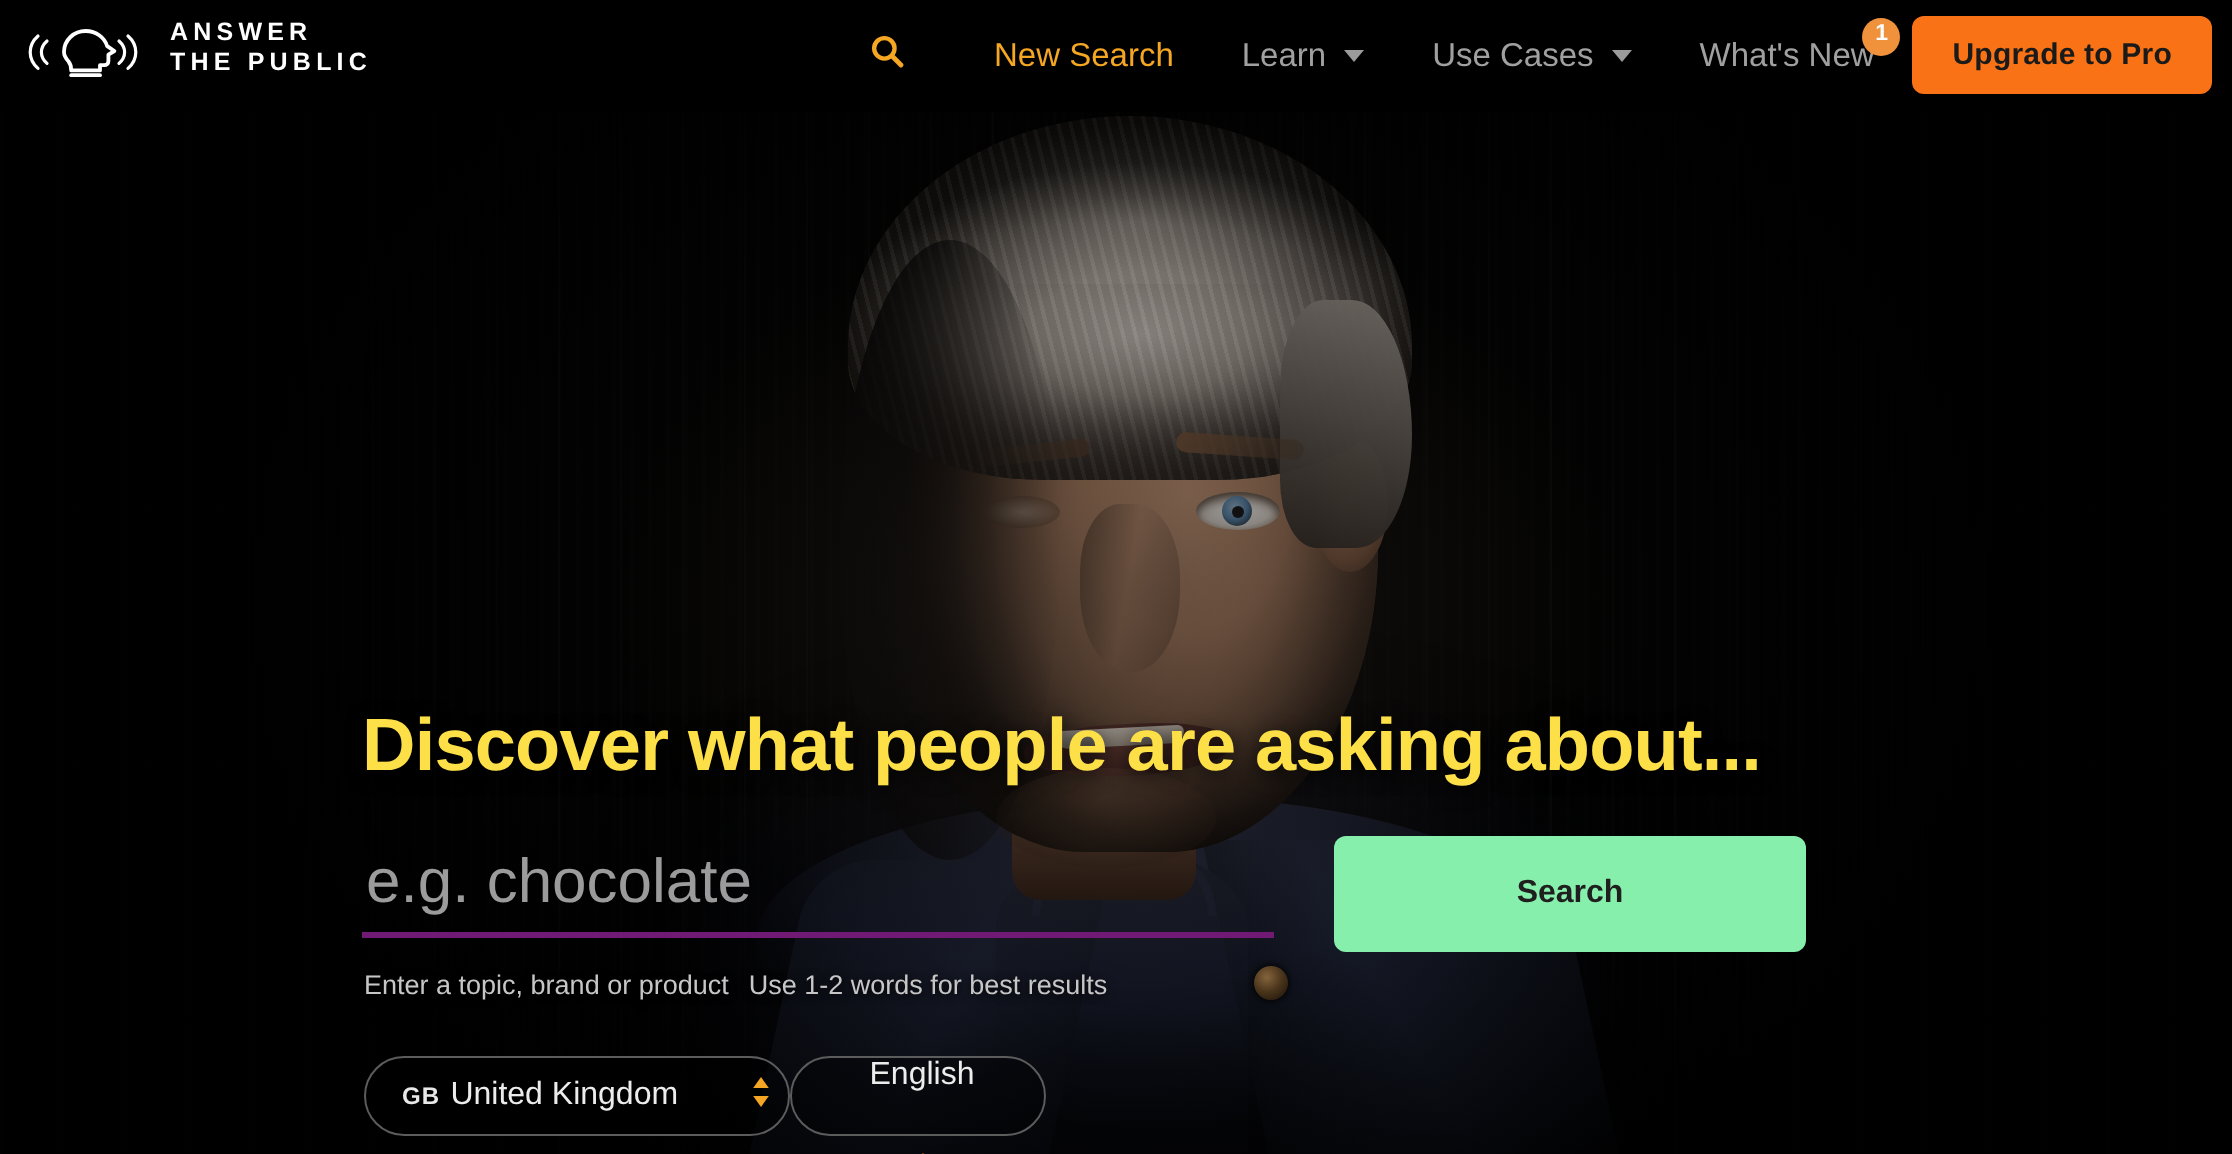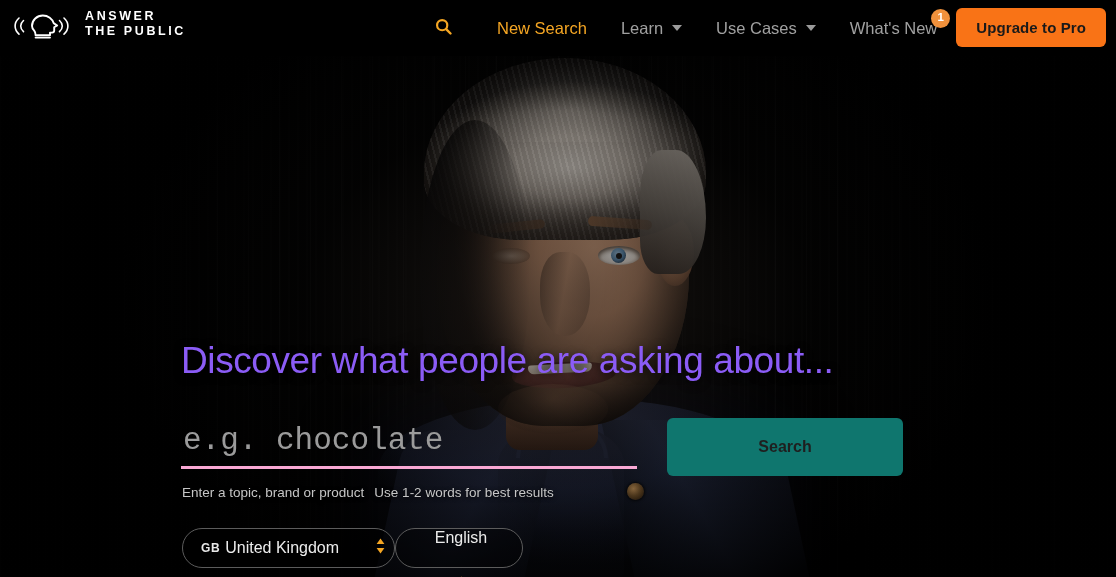--- a/index.html
+++ b/index.html
@@ -309,64 +309,64 @@
   
   .hero-content {
     position: absolute;
     left: 181px; top: 0;
     width: 760px; height: 577px;
     z-index: 30;
   }
 
   .headline {
     position: absolute;
-    left: 0; top: 340px;
+    left: 0; top: 352px;
     font-size: 37px;
-    font-weight: 400;
-    color: #8b5cf6;
+    font-weight: 700;
+    color: #fde047;
     letter-spacing: -0.4px;
     white-space: nowrap;
     text-shadow: 0 2px 10px rgba(0,0,0,.85);
   }
 
   .search-field {
     position: absolute;
     left: 0; top: 421px;
     width: 456px;
   }
   .search-input {
     width: 456px;
     height: 48px;
     background: transparent;
     border: none;
-    border-bottom: 3px solid #f9a8d4;
+    border-bottom: 3px solid #701a75;
     color: #ffffff;
     font-size: 31px;
-    font-family: Liberation Mono, monospace;
+    font-family: Liberation Sans, sans-serif;
     outline: none;
     padding: 0 2px 6px 2px;
   }
   .search-input::placeholder { color: #9b9b9b; opacity: 1; }
 
   .helper-row {
     position: absolute;
     left: 1px; top: 485px;
     display: flex;
     gap: 10px;
     font-size: 13.5px;
     color: #c6c6c6;
     white-space: nowrap;
   }
   .helper-row span { text-shadow: 0 1px 4px rgba(0,0,0,.9); }
 
   .search-btn {
     position: absolute;
     left: 486px; top: 418px;
     width: 236px; height: 58px;
-    background: #0f766e;
+    background: #86efac;
     color: #1f1f1f;
     border: none;
     border-radius: 6px;
     font-size: 16px;
     font-weight: 700;
     cursor: pointer;
     font-family: "Liberation Sans", sans-serif;
   }
 
   .selects {

